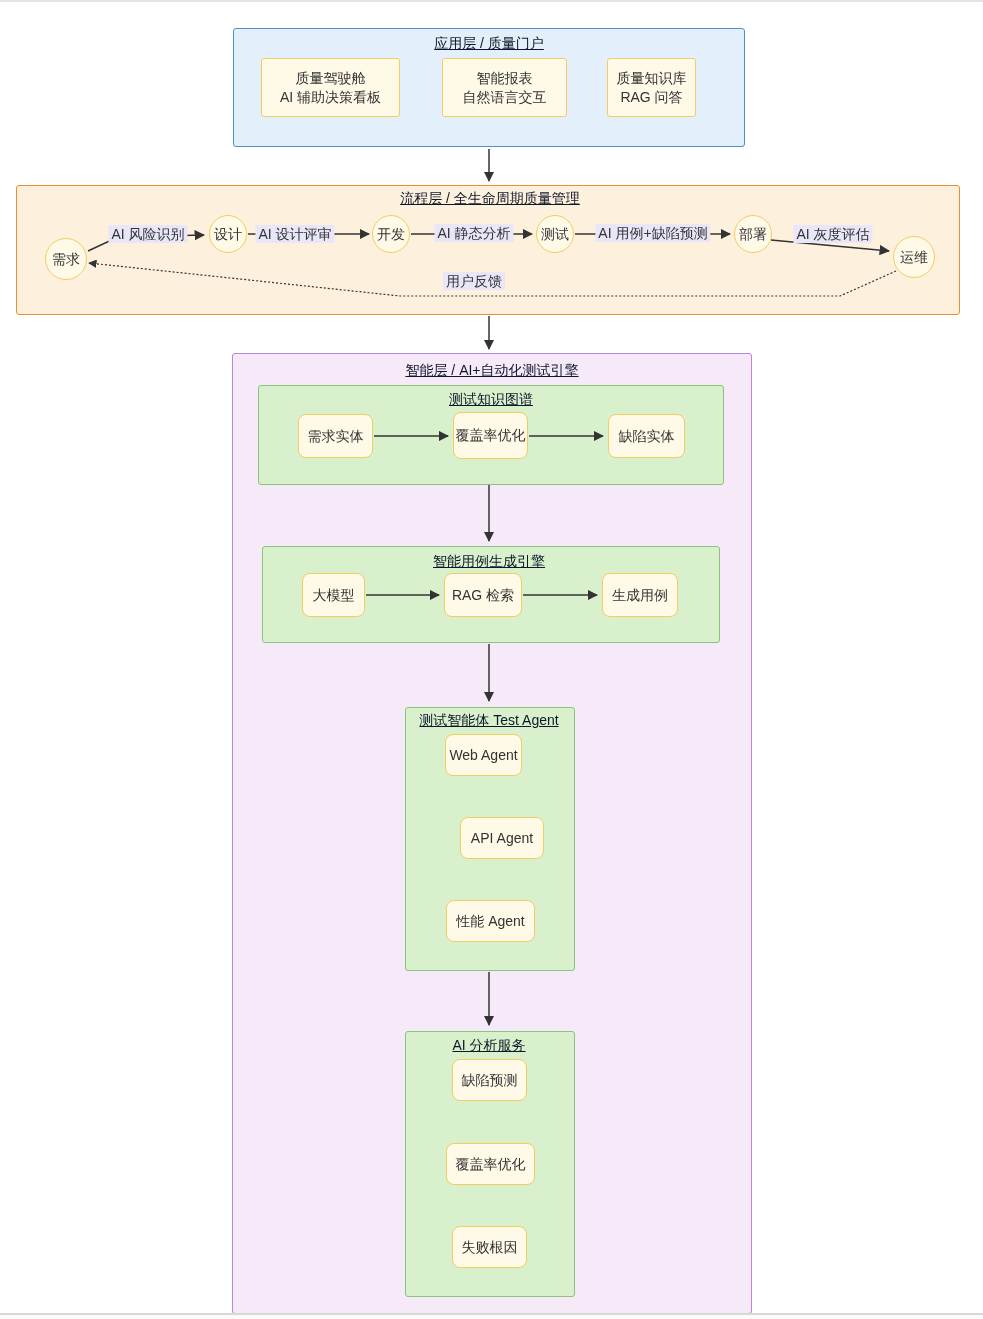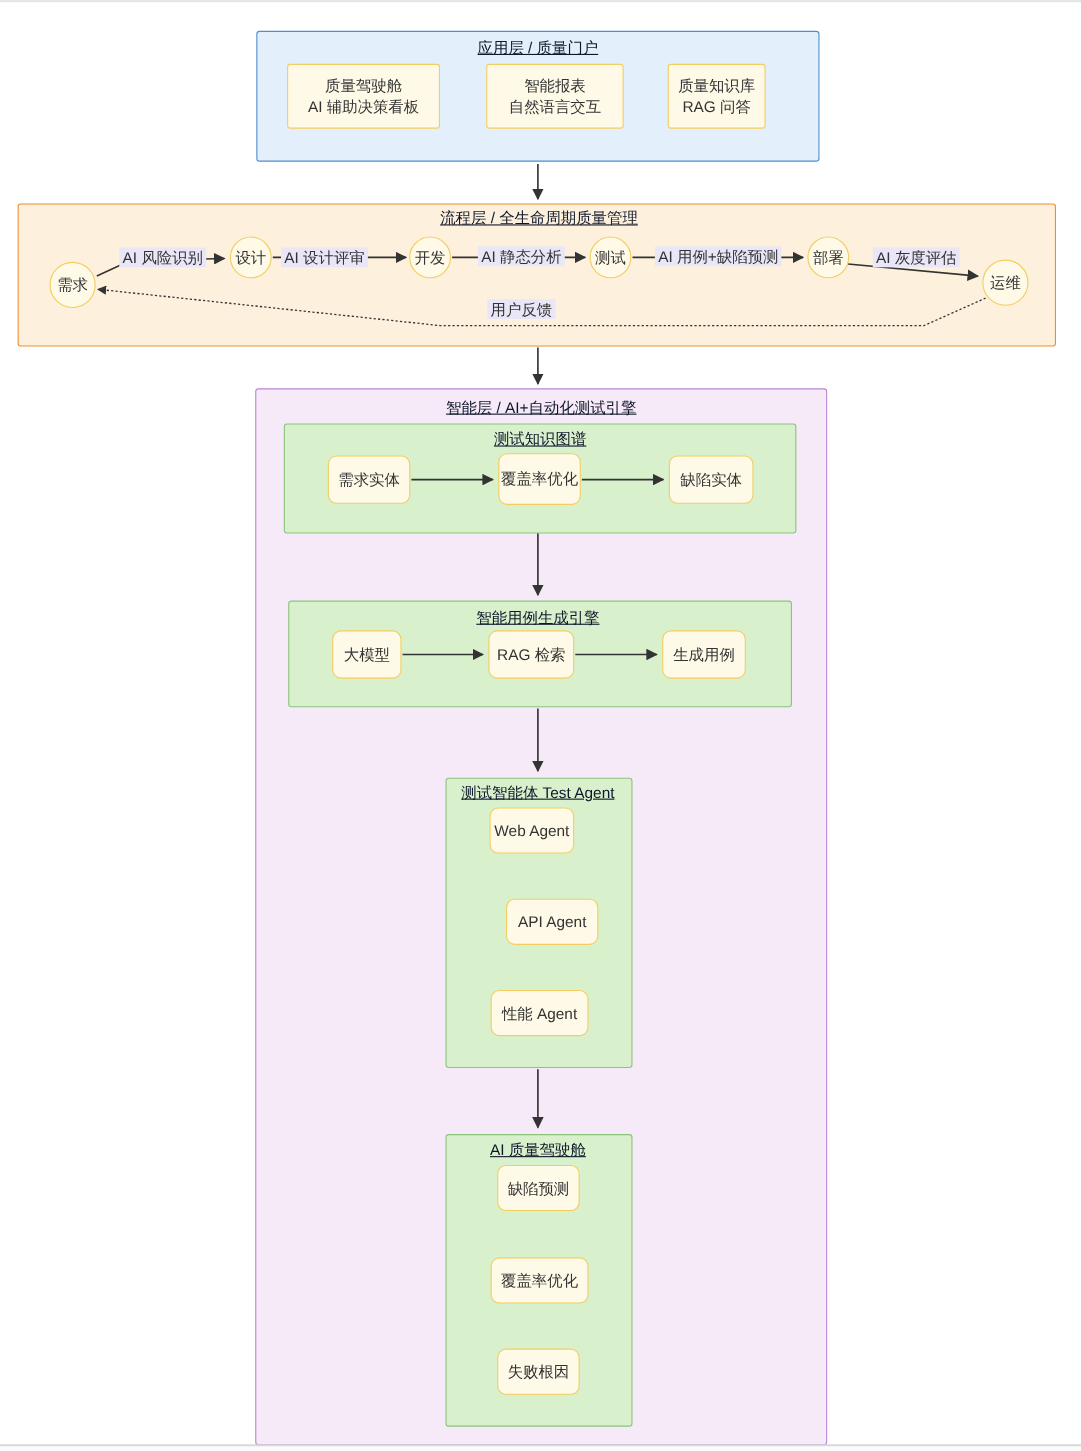--- a/index.html
+++ b/index.html
@@ -126,21 +126,21 @@
 <div class="ctitle wrap" style="left:490px;top:188px;">流程层 / 全生命周期质量管理</div>
 
 <div class="ctitle" style="left:492px;top:360px;">智能层 / AI+自动化测试引擎</div>
 
 <div class="ctitle" style="left:491px;top:389px;">测试知识图谱</div>
 
 <div class="ctitle" style="left:489px;top:551px;">智能用例生成引擎</div>
 
 <div class="ctitle" style="left:489px;top:710px;">测试智能体 Test Agent</div>
 
-<div class="ctitle" style="left:489px;top:1035px;">AI 质量驾驶舱</div>
+<div class="ctitle" style="left:489px;top:1035px;">AI 分析服务</div>
 
 <div class="node sq" style="left:261px;top:58px;width:139px;height:59px;">
   <span>质量驾驶舱</span>
   <span>AI 辅助决策看板</span>
 </div>
 <div class="node sq" style="left:442px;top:58px;width:125px;height:59px;">
   <span>智能报表</span>
   <span>自然语言交互</span>
 </div>
 <div class="node sq" style="left:607px;top:58px;width:89px;height:59px;">

